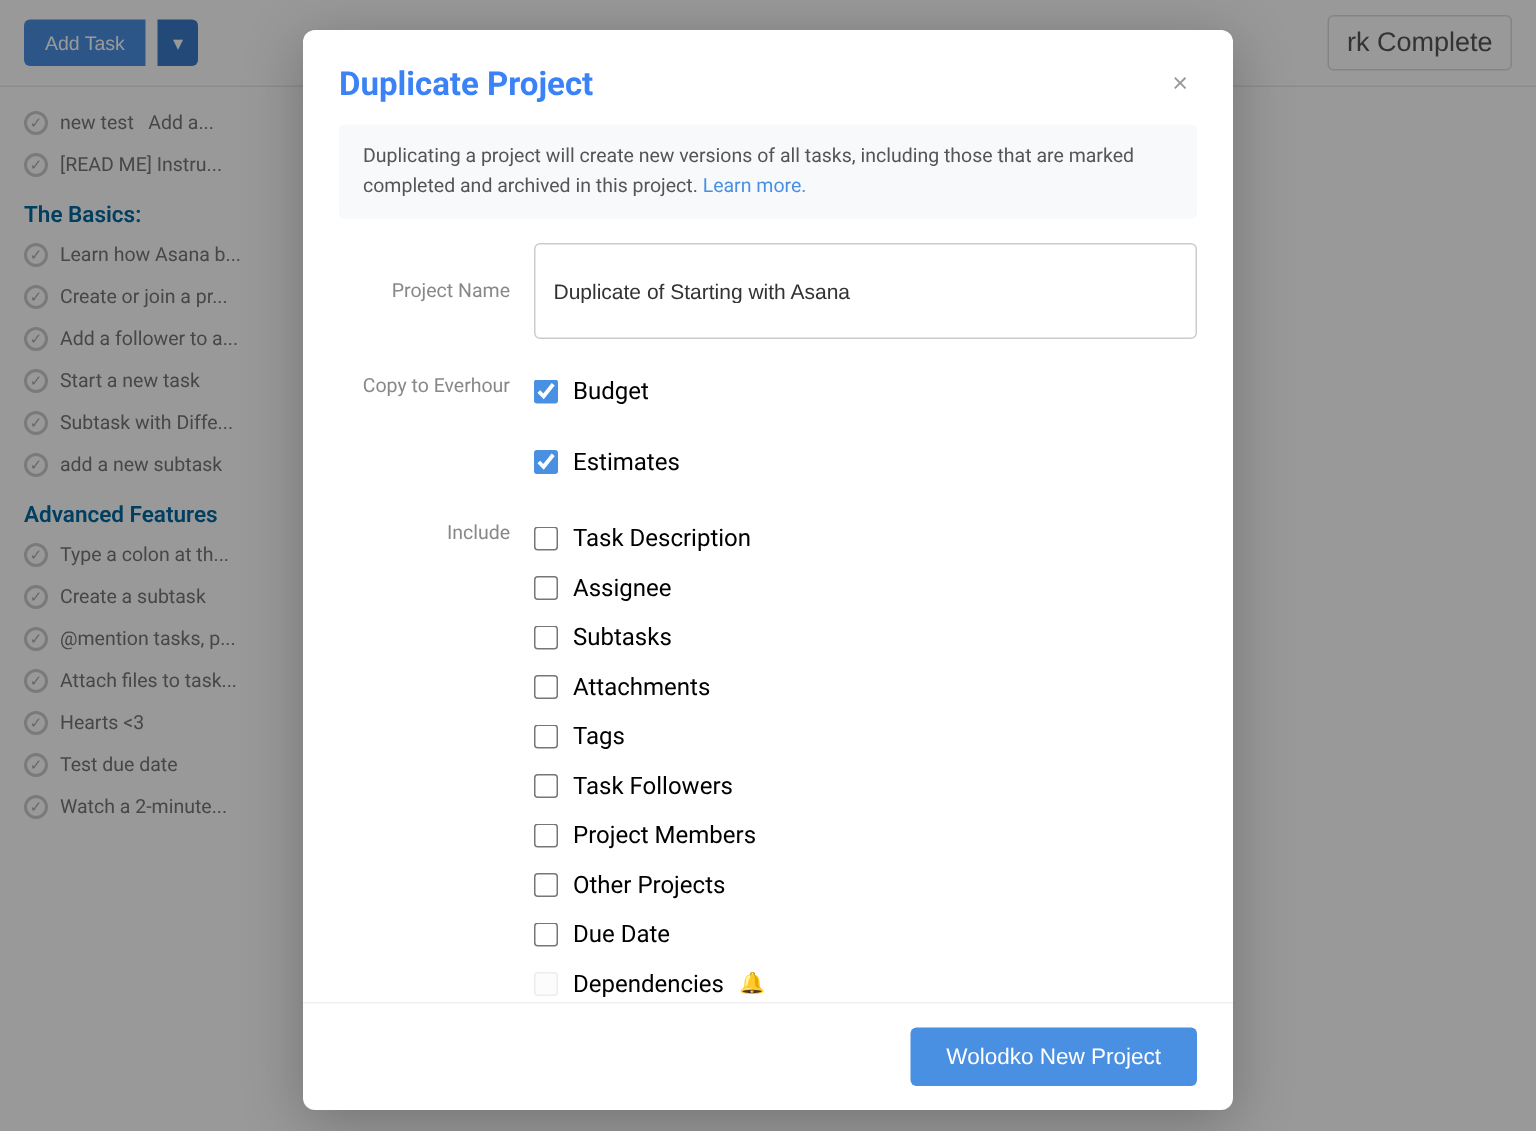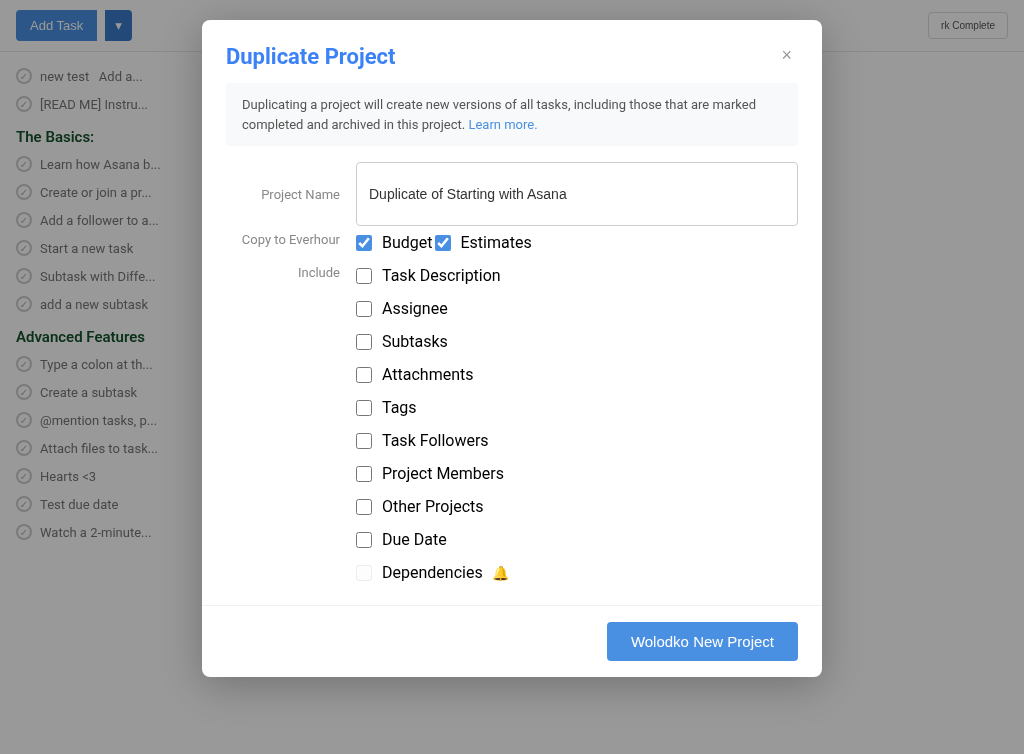--- a/index.html
+++ b/index.html
@@ -51,21 +51,21 @@
       padding: 8px 10px;
       cursor: pointer;
     }
 
     .mark-complete-btn {
       margin-left: auto;
       background: white;
       border: 1px solid #ddd;
       border-radius: 4px;
       padding: 7px 12px;
-      font-size: 10px;
+      font-size: 18px;
       color: #555;
       cursor: pointer;
     }
 
     .bg-tasks {
       padding: 10px 16px;
       display: flex;
       gap: 0;
     }
 
@@ -98,21 +98,21 @@
       align-items: center;
       justify-content: center;
       flex-shrink: 0;
       color: #aaa;
       font-size: 10px;
     }
 
     .section-title {
       font-size: 15px;
       font-weight: 600;
-      color: #14532d;
+      color: #0369a1;
       padding: 10px 0 4px 0;
     }
 
     .bg-right-title {
       font-size: 18px;
       font-weight: 700;
       color: #333;
       padding: 8px 0 12px 0;
     }
 
@@ -186,20 +186,21 @@
 
     .modal-body {
       padding: 0 24px 16px 24px;
       flex: 1;
       overflow-y: auto;
     }
 
     .form-row {
       display: flex;
       align-items: center;
+      margin-bottom: 18px;
     }
 
     .form-label {
       width: 130px;
       text-align: right;
       padding-right: 16px;
       font-size: 13px;
       color: #888;
       flex-shrink: 0;
     }
@@ -233,22 +234,22 @@
       opacity: 0.4;
     }
 
     .dep-icon {
       color: #e8b84b;
       font-size: 14px;
     }
 
     .everhour-checkboxes {
       display: flex;
-      flex-direction: row;
-      gap: 2px;
+      flex-direction: column;
+      gap: 14px;
       flex: 1;
     }
 
     .include-checkboxes {
       display: flex;
       flex-direction: column;
       gap: 0;
       flex: 1;
     }
 

